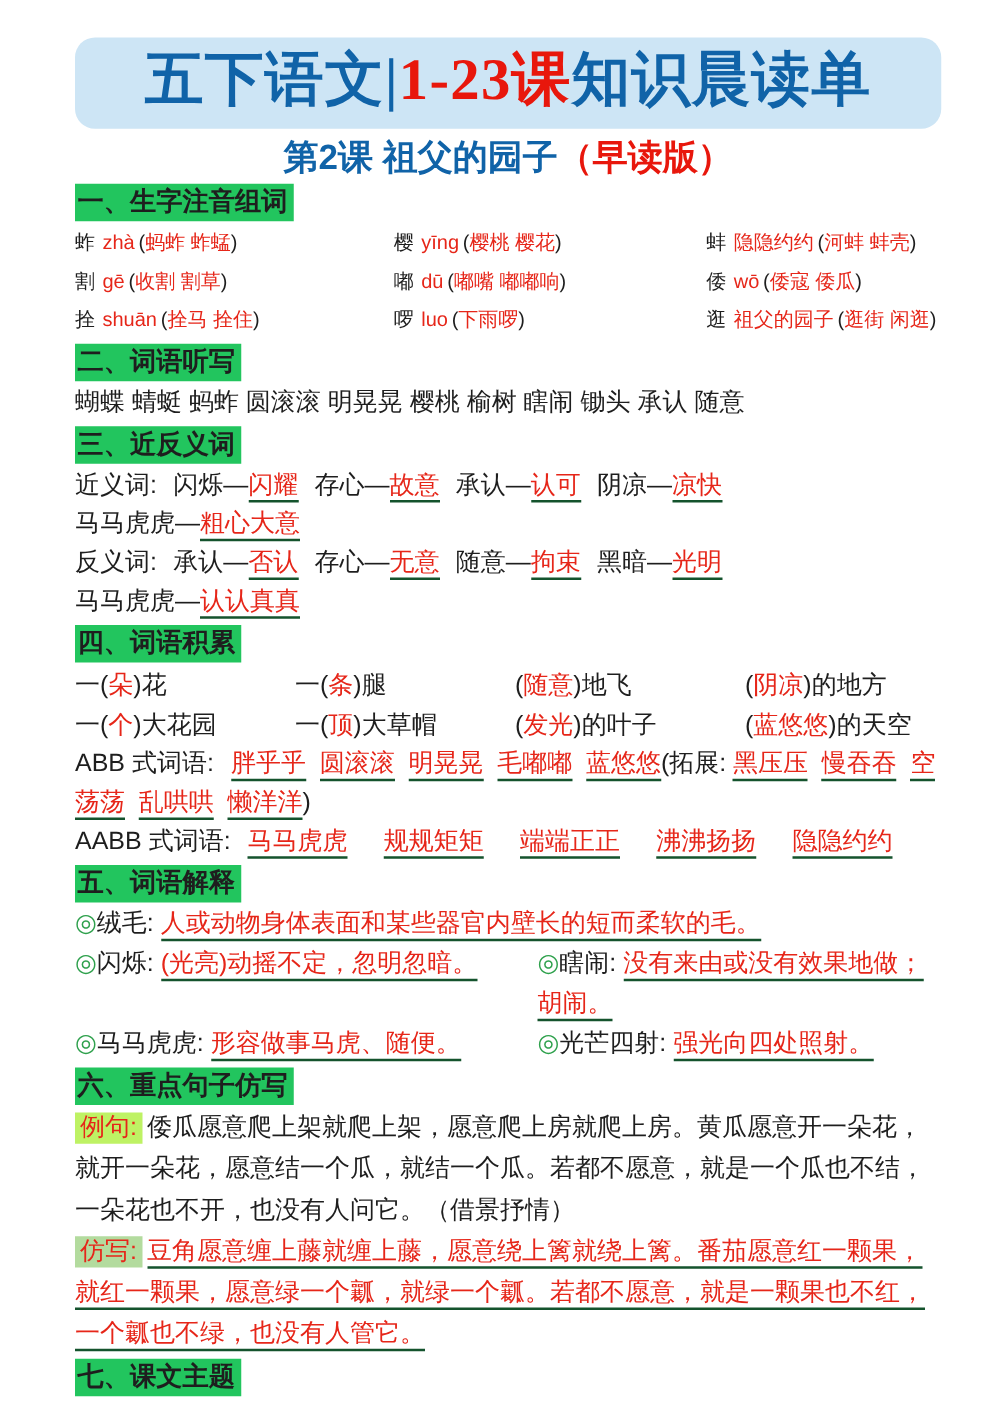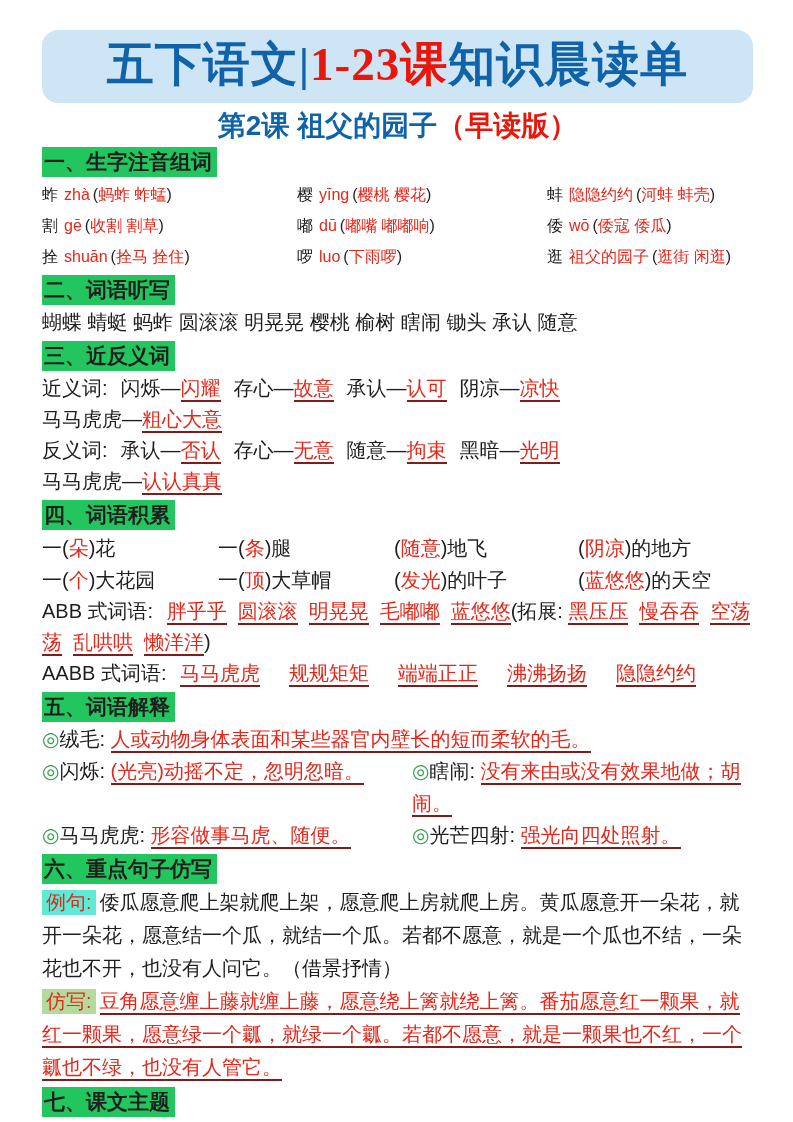--- a/index.html
+++ b/index.html
@@ -2,21 +2,21 @@
 <html><head>
 <meta charset="utf-8">
 <style>
   * { box-sizing: border-box; }
   html,body { margin:0; padding:0; background:#ffffff; }
   body {
     width:793px; height:1122px; overflow:hidden;
     font-family:"Liberation Sans","DejaVu Sans",sans-serif;
     color:#1e1e1e;
   }
-  .page { width:793px; height:1122px; padding:30px 40px 0 42px; }
+  .page { width:793px; height:1122px; padding:30px 40px 0 60px; }
 
   
   .title-box {
     background:#cde5f5; border-radius:16px;
     text-align:center; padding:5px 0 9px 0;
     font-family:"Liberation Serif","DejaVu Serif",serif;
     font-weight:bold; font-size:47px; line-height:1.25;
     letter-spacing:1px;
   }
   .t-blue { color:#1063a8; }
@@ -27,21 +27,21 @@
     margin:5px 0 3px 0; line-height:1.3;
   }
 
   
   .sec-h { margin:3px 0 2px 0; font-size:21px; font-weight:bold; line-height:28px; }
   .hl-y { background:#22c55e; padding:1px 5px 1px 2px; display:inline-block; }
 
   
   .line { font-size:20px; line-height:31px; }
   .red  { color:#e62619; }
-  .u    { border-bottom:2px solid #7f1d1d; padding-bottom:1px; }
+  .u    { border-bottom:2px solid #14532d; padding-bottom:1px; }
 
   
   .hanzi-grid { display:grid; grid-template-columns:255px 250px 1fr; font-size:16px; line-height:31px; }
   .py { margin:0 3px 0 6px; }
 
   
   .pair { margin-right:13px; white-space:nowrap; display:inline-block; }
 
   
   .fill-grid { display:grid; grid-template-columns:176px 176px 184px 1fr; font-size:20px; line-height:32px; }
@@ -50,21 +50,21 @@
   .aabb-w { margin-right:29px; }
   .wl-label { margin-right:8px; }
 
   
   .def-row { display:grid; grid-template-columns:370px 1fr; font-size:20px; line-height:32px; }
   .grn { color:#2fa14d; font-weight:bold; }
 
   
   .para { font-size:20px; line-height:33px; }
   .tag { padding:1px 4px 2px 4px; color:#e62619; margin-right:4px; }
-  .tag-blue  { background:#5eead4; }
+  .tag-blue  { background:#bef264; }
   .tag-green { background:#b3db9e; }
 </style>
 </head>
 <body>
 
 <div class="page">
 
   <div class="title-box">
     <span class="t-blue">五下语文|</span><span class="t-red">1-23课</span><span class="t-blue">知识晨读单</span>
   </div>

